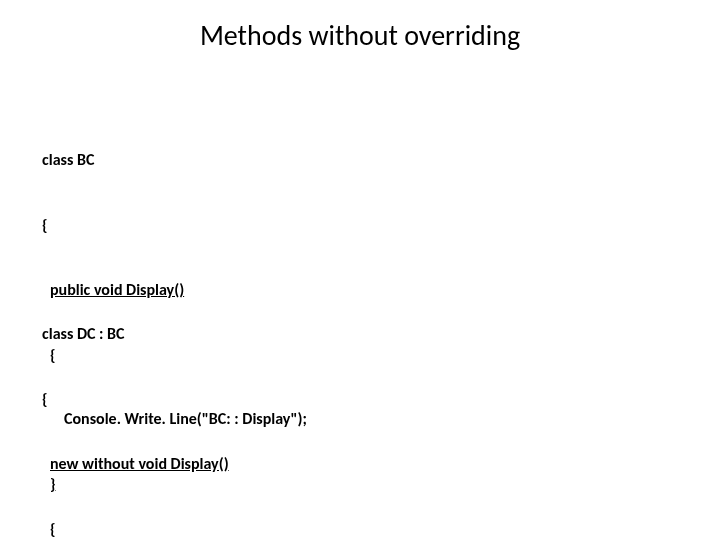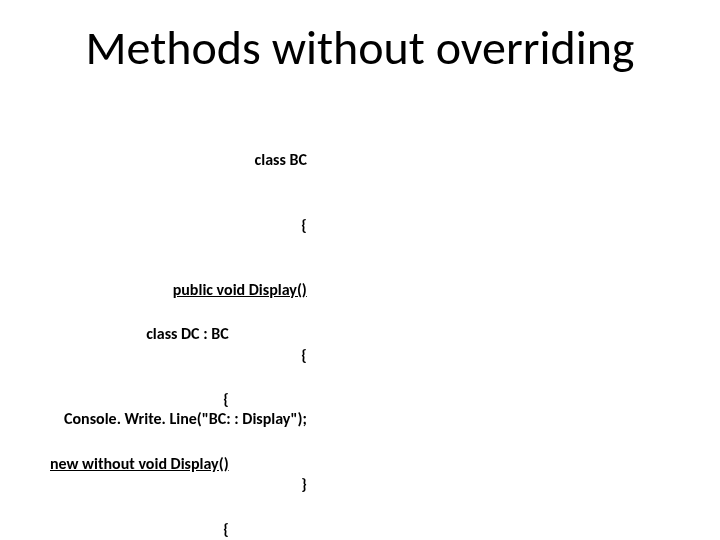--- a/index.html
+++ b/index.html
@@ -17,35 +17,35 @@
     width: 720px;
     height: 540px;
     box-sizing: border-box;
   }
   .title {
     position: absolute;
     top: 18px;
     left: 0;
     width: 720px;
     text-align: center;
-    font-size: 48px;
+    font-size: 28px;
     font-weight: 400;
     letter-spacing: 0px;
   }
   .code-block {
     position: absolute;
     left: 42px;
     font-size: 16px;
     line-height: 1.35;
     font-weight: 600;
     white-space: pre;
   }
   .block-a { top: 106px; }
   .block-b { top: 280px; }
-  .line { display: block; text-align: right; }
+  .line { display: block; }
   .ind1 { padding-left: 8px; text-decoration: underline; }
   .ind2 { padding-left: 22px; }
 </style>
 </head>
 <body>
 
 <div class="slide">
 
   <div class="title">Methods without overriding</div>
 

